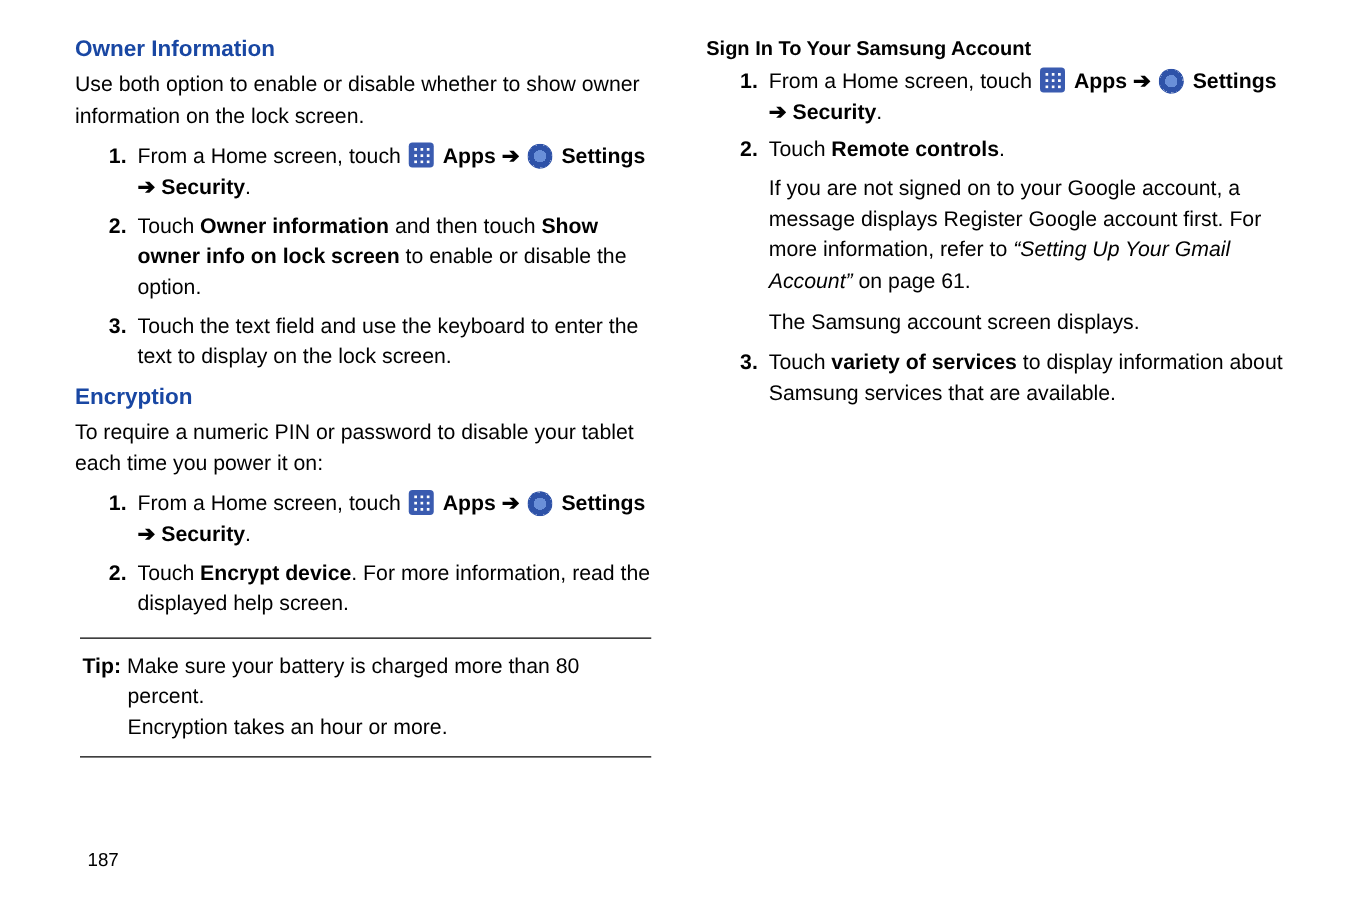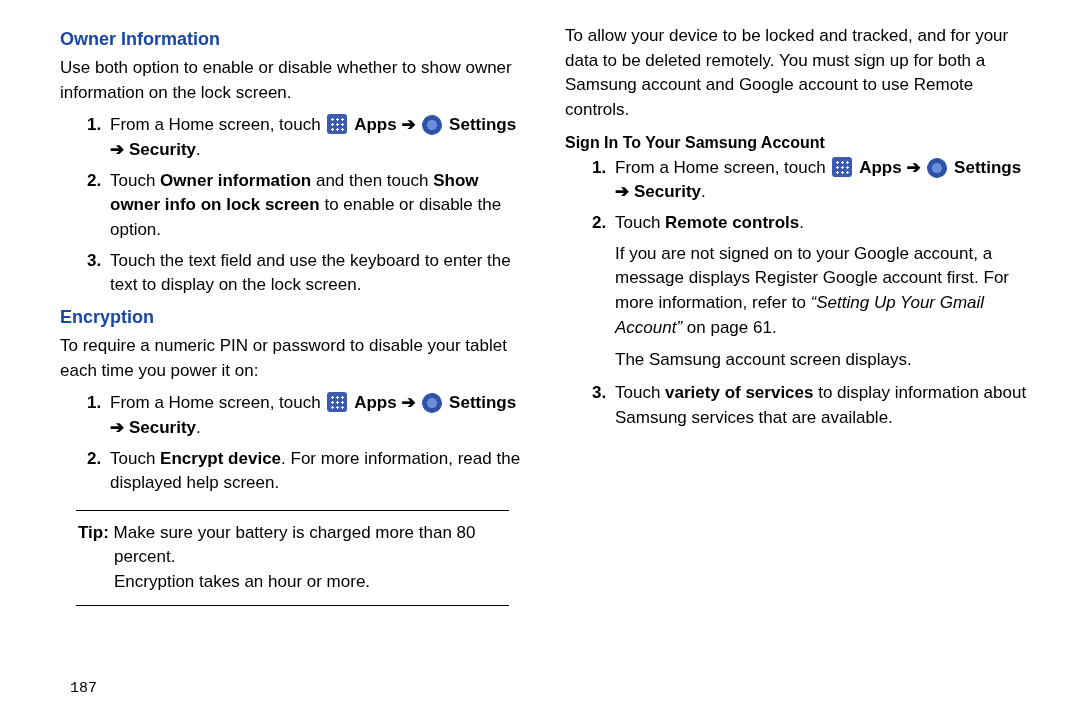--- a/index.html
+++ b/index.html
@@ -91,29 +91,28 @@
                      #2e52a8 270deg 285deg,transparent 285deg 315deg,
                      #2e52a8 315deg 330deg,transparent 330deg 360deg);
     -webkit-mask: radial-gradient(circle,transparent 0 7px,#000 7px 10px,transparent 10px);
             mask: radial-gradient(circle,transparent 0 7px,#000 7px 10px,transparent 10px);
   }
   .arrow { font-weight: bold; }
   .tipbox {
     border-top: 1.5px solid #000;
     border-bottom: 1.5px solid #000;
     padding: 10px 2px;
-    margin: 14px 16px;
+    margin: 14px 4px;
   }
   .tipbox .tipbody { padding-left: 36px; display:block; }
   .pagenum {
     position: absolute;
     left: 70px;
     top: 680px;
     font-size: 15px;
-    font-family: Liberation Mono, monospace;
   }
   .hang { text-indent:-36px; padding-left:36px; display:block; }
 </style>
 </head>
 <body>
 
 <div class="page">
   <div class="col">
 
     <div class="h1">Owner Information</div>
@@ -159,21 +158,20 @@
       <span class="hang">
         <span class="bold">Tip:</span><span> Make sure your battery is charged more than 80 percent.</span>
       </span>
       <span class="tipbody">Encryption takes an hour or more.</span>
     </div>
 
   </div>
 
   <div class="col">
 
-    <p>To allow your device to be locked and tracked, and for your data to be deleted remotely. You must sign up for both a Samsung account and Google account to use Remote controls.</p>
 
     <div class="h2">Sign In To Your Samsung Account</div>
     <ol>
       <li>
         <span>From a Home screen, touch </span>
         <span class="icon-apps"></span>
         <span class="bold">Apps</span>
         <span class="arrow">➔</span>
         <span class="icon-gear"></span>
         <span class="bold">Settings</span>

